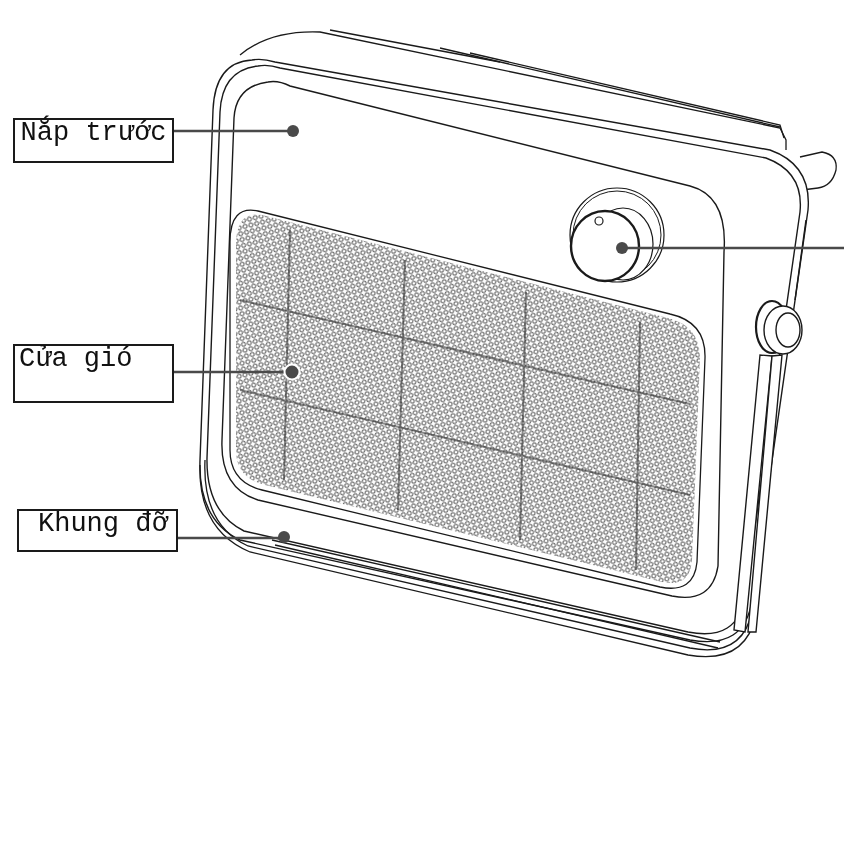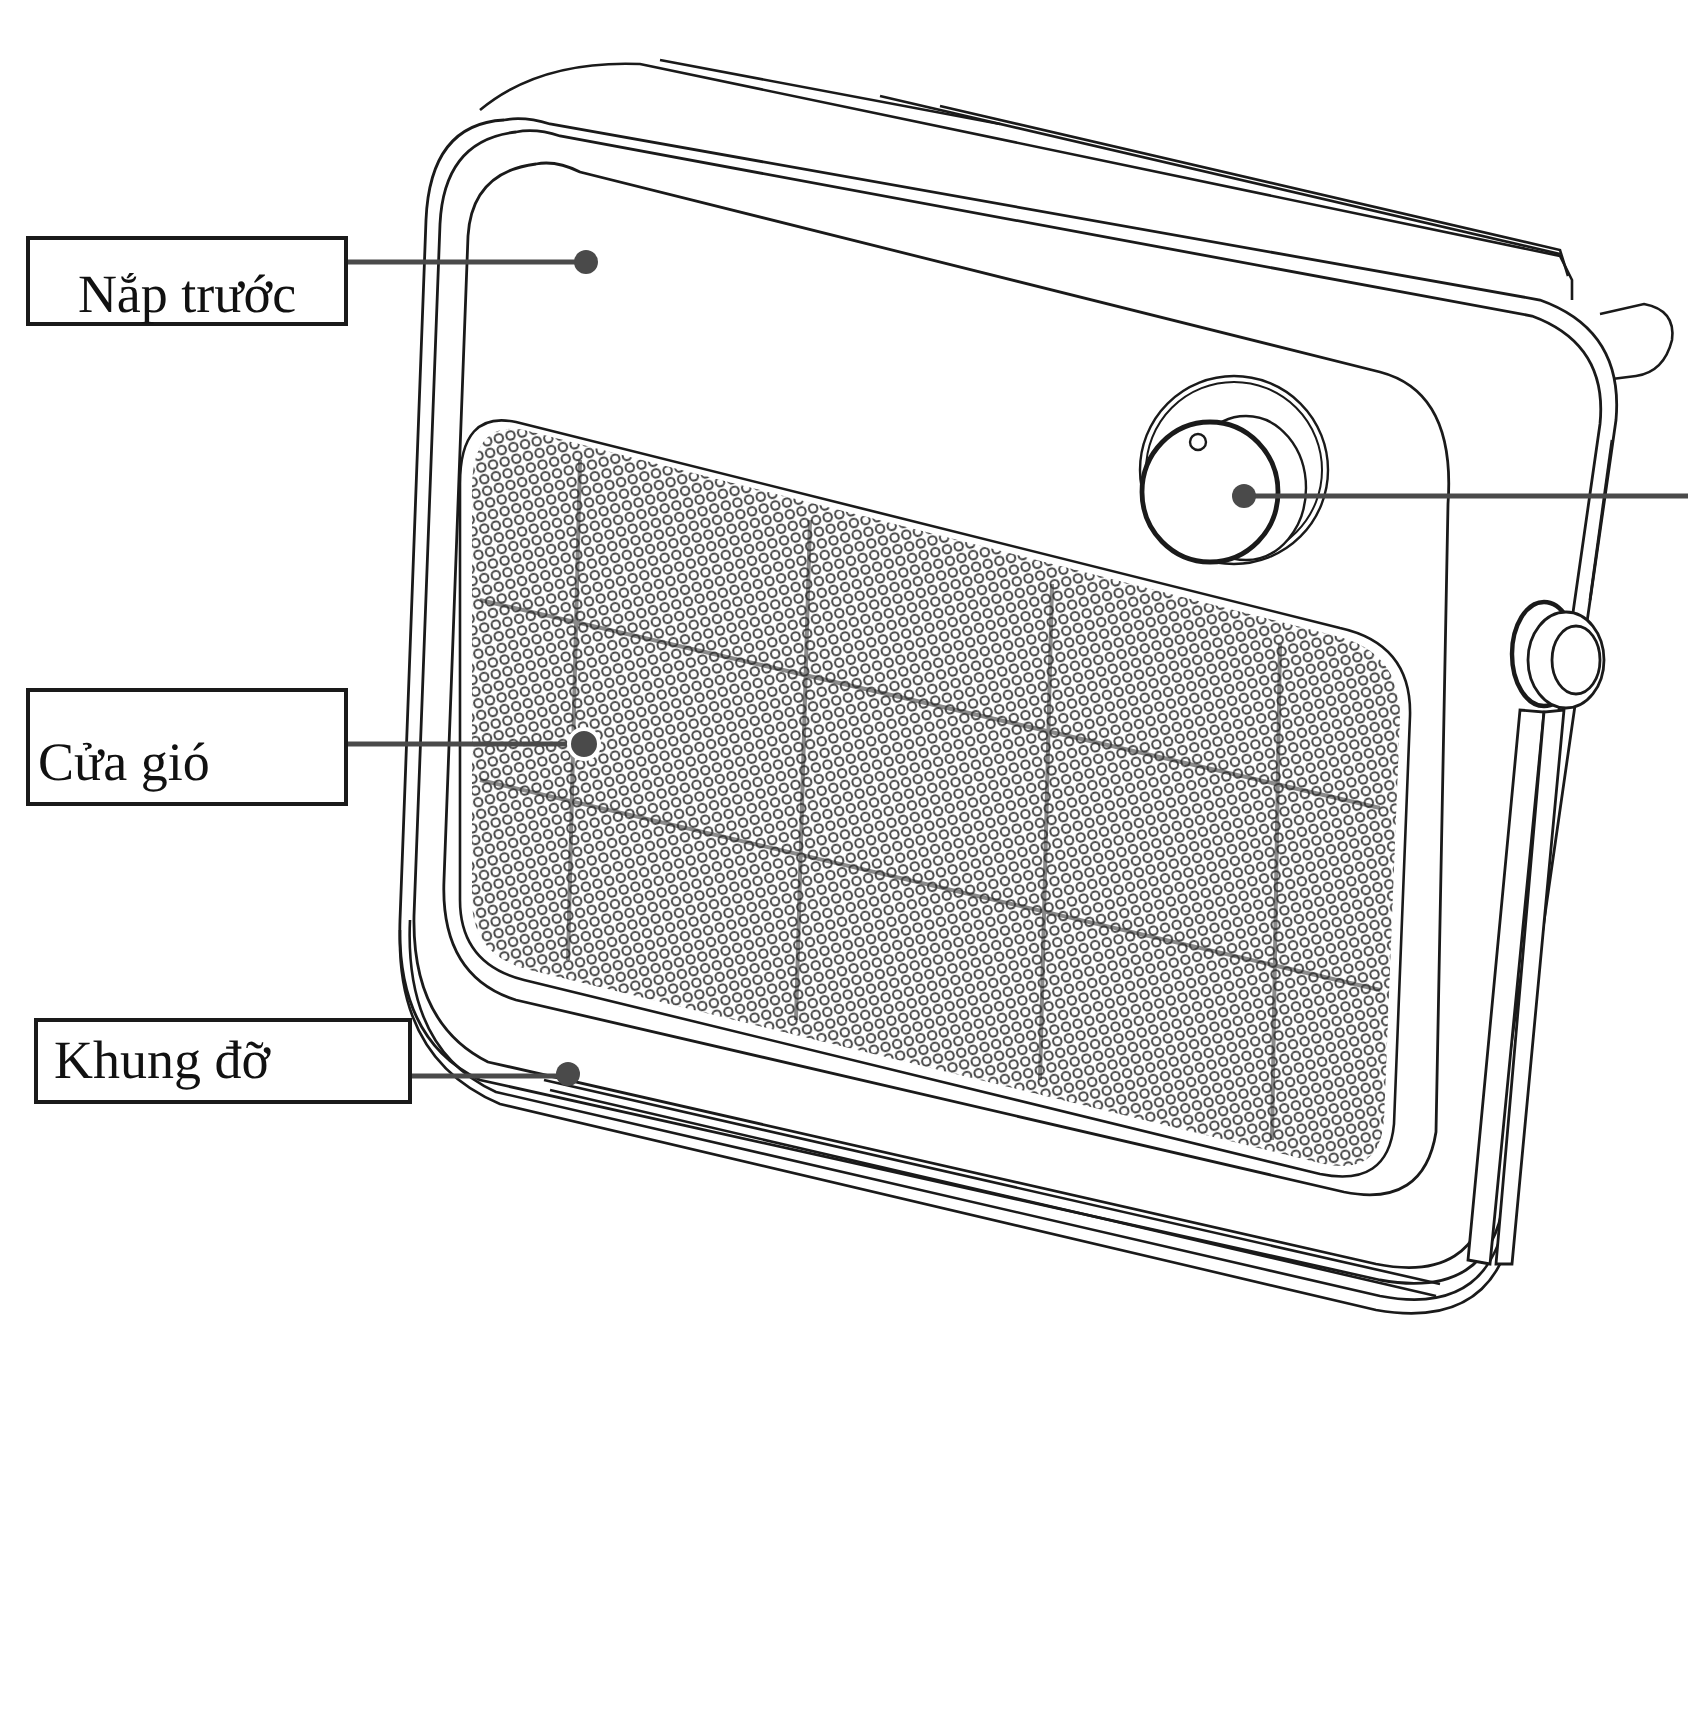--- a/index.html
+++ b/index.html
@@ -23,27 +23,27 @@
     }
     .label-box {
       position: absolute;
       box-sizing: border-box;
       border: 2px solid #1a1a1a;
       background: #ffffff;
       color: #111111;
       font-size: 27px;
       line-height: 1;
       display: flex;
-      align-items: flex-end;
+      align-items: flex-start;
       white-space: nowrap;
-      font-family: Liberation Serif, serif;
+      font-family: Liberation Mono, monospace;
     }
     #label-front-cover { left: 13px; top: 118px; width: 161px; height: 45px; justify-content: center; }
     #label-air-vent    { left: 13px; top: 344px; width: 161px; height: 59px; padding-left: 4px; padding-bottom: 6px; }
-    #label-frame       { left: 17px; top: 509px; width: 189px; height: 43px; padding-left: 8px; padding-bottom: 6px; }
+    #label-frame       { left: 17px; top: 509px; width: 161px; height: 43px; padding-left: 19px; padding-bottom: 6px; }
   </style>
 </head>
 <body>
 
 <svg id="diagram" viewBox="0 0 844 866" xmlns="http://www.w3.org/2000/svg">
   <defs>
     <pattern id="mesh" x="0" y="0" width="6" height="6" patternUnits="userSpaceOnUse" patternTransform="rotate(-14)">
       <rect width="6" height="6" fill="#ffffff"></rect>
       <circle cx="3" cy="3" r="2.1" fill="none" stroke="#444" stroke-width="1"></circle>
     </pattern>

